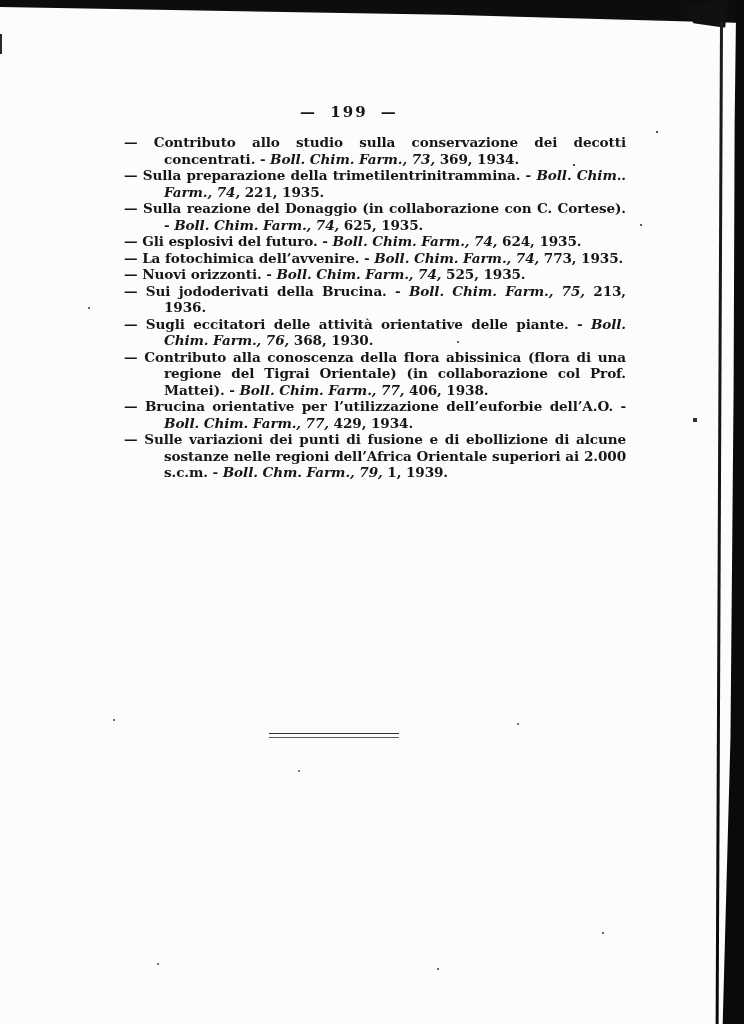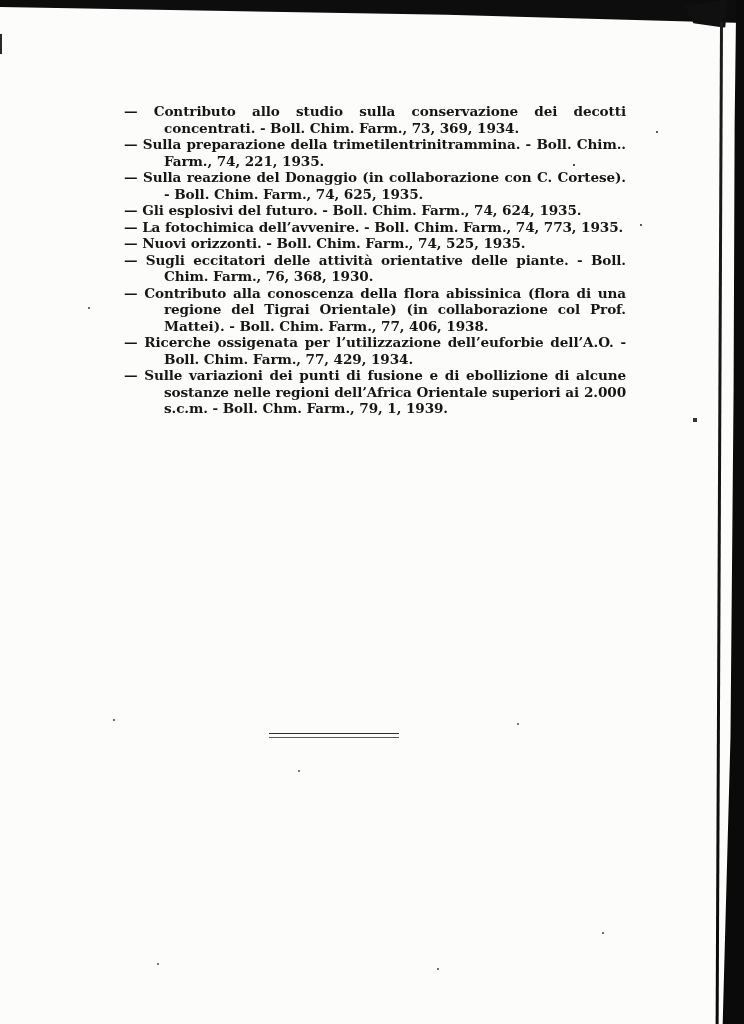--- a/index.html
+++ b/index.html
@@ -36,21 +36,21 @@
     font-size: 13.6px;
     line-height: 16.5px;
     letter-spacing: -0.1px;
   }
   li.entry {
     padding-left: 40px;        
     text-indent: -40px;
     text-align: justify;
     margin: 0;
   }
-  .jr { }  
+  .jr { font-style: italic; }  
 
   
   .divider {
     position: absolute;
     left: 269px;
     top: 733px;
     width: 130px;
     height: 3px;
     border-top: 1px solid #2e2e2e;
     border-bottom: 1px solid #5a5a5a;
@@ -112,31 +112,33 @@
       157px 963px 0 0 #787878,
       437px 968px 0 0 #6e6e6e;
   }
 </style>
 </head>
 <body>
 
 <div class="page">
 
   <div class="content">
+    <div class="pagenum">— 199 —</div>
 
     <ul class="bib">
       <li class="entry"><span>— Contributo allo studio sulla conservazione dei decotti concentrati. - </span><span class="jr">Boll. Chim. Farm., 73,</span><span> 369, 1934.</span></li>
       <li class="entry"><span>— Sulla preparazione della trimetilentrinitrammina. - </span><span class="jr">Boll. Chim.. Farm., 74,</span><span> 221, 1935.</span></li>
       <li class="entry"><span>— Sulla reazione del Donaggio (in collaborazione con C. Cortese). - </span><span class="jr">Boll. Chim. Farm., 74,</span><span> 625, 1935.</span></li>
       <li class="entry"><span>— Gli esplosivi del futuro. - </span><span class="jr">Boll. Chim. Farm., 74,</span><span> 624, 1935.</span></li>
       <li class="entry"><span>— La fotochimica dell’avvenire. - </span><span class="jr">Boll. Chim. Farm., 74,</span><span> 773, 1935.</span></li>
       <li class="entry"><span>— Nuovi orizzonti. - </span><span class="jr">Boll. Chim. Farm., 74,</span><span> 525, 1935.</span></li>
+      <li class="entry"><span>— Sui jododerivati della Brucina. - </span><span class="jr">Boll. Chim. Farm., 75,</span><span> 213, 1936.</span></li>
       <li class="entry"><span>— Sugli eccitatori delle attività orientative delle piante. - </span><span class="jr">Boll. Chim. Farm., 76,</span><span> 368, 1930.</span></li>
       <li class="entry"><span>— Contributo alla conoscenza della flora abissinica (flora di una regione del Tigrai Orientale) (in collaborazione col Prof. Mattei). - </span><span class="jr">Boll. Chim. Farm., 77,</span><span> 406, 1938.</span></li>
-      <li class="entry"><span>— Ricerche ossigenata per l’utilizzazione dell’euforbie dell’A.O. - </span><span class="jr">Boll. Chim. Farm., 77,</span><span> 429, 1934.</span></li>
+      <li class="entry"><span>— Brucina orientative per l’utilizzazione dell’euforbie dell’A.O. - </span><span class="jr">Boll. Chim. Farm., 77,</span><span> 429, 1934.</span></li>
       <li class="entry"><span>— Sulle variazioni dei punti di fusione e di ebollizione di alcune sostanze nelle regioni dell’Africa Orientale superiori ai 2.000 s.c.m. - </span><span class="jr">Boll. Chm. Farm., 79,</span><span> 1, 1939.</span></li>
     </ul>
   </div>
 
   <div class="divider"></div>
 
   <div class="edge-top"></div>
   <div class="corner-blob"></div>
   <div class="edge-line-right"></div>
   <div class="edge-band-right"></div>

